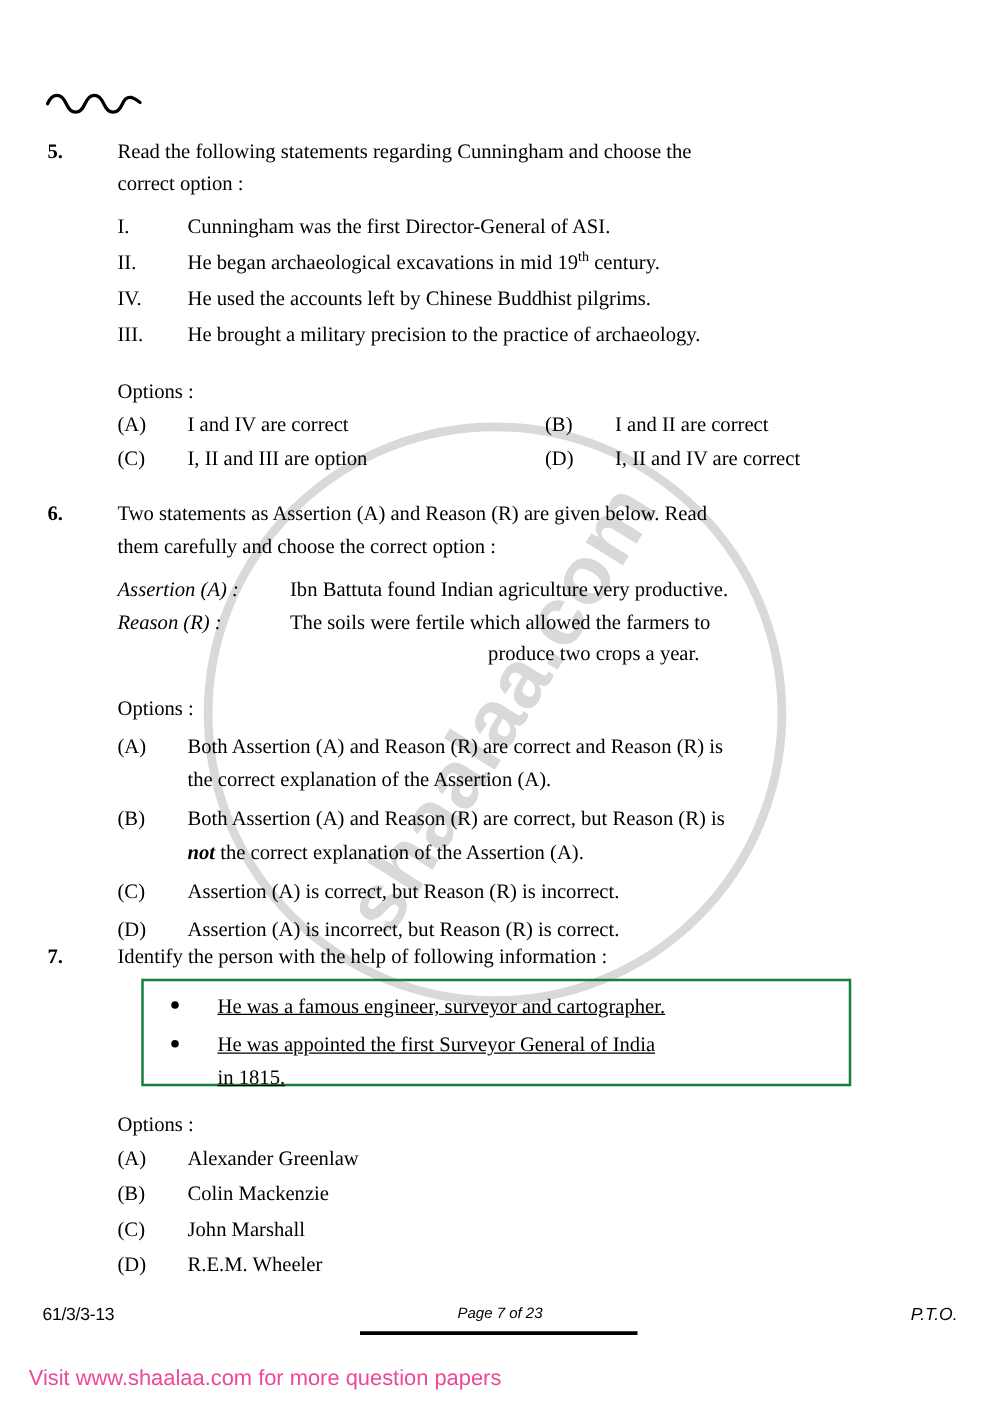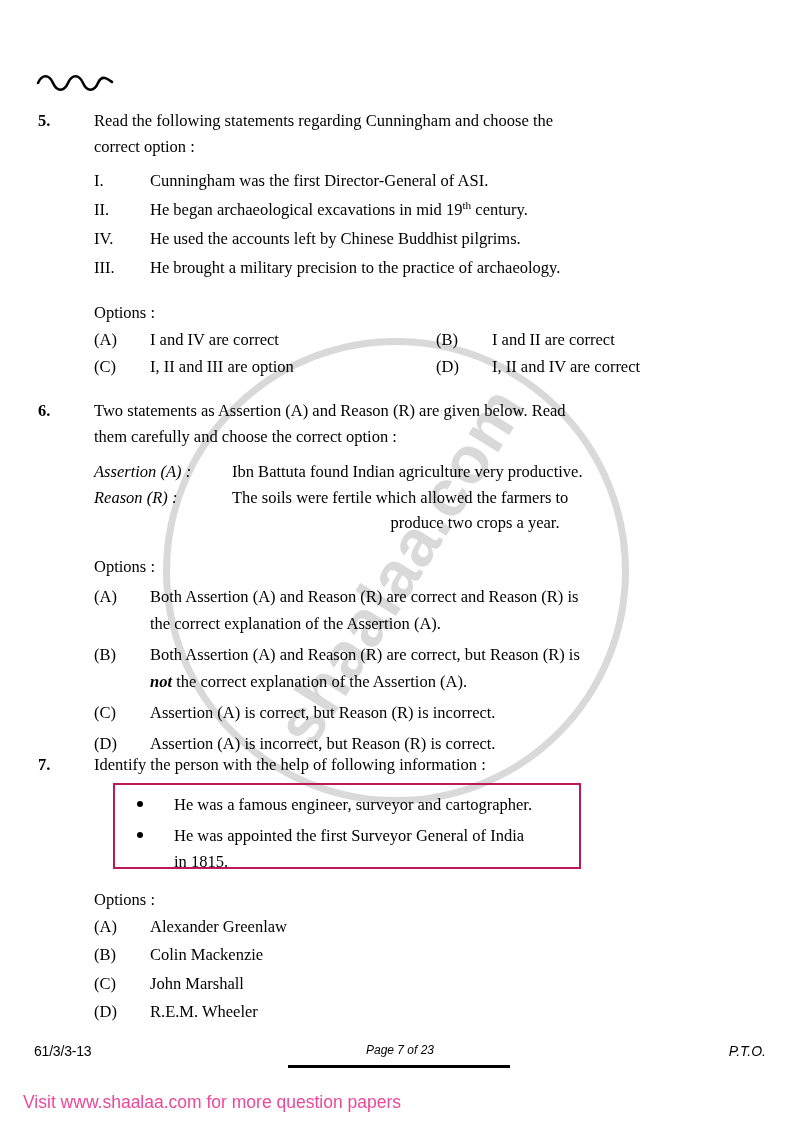--- a/index.html
+++ b/index.html
@@ -156,25 +156,26 @@
     top: 0;
     width: 132px;
     font-style: italic;
   }
 
   
   .infobox {
     position: absolute;
     left: 113px;
     top: 783px;
-    width: 468px;
+    width: 568px;
     height: 86px;
-    border: 2px solid #be185d;
+    border: 2px solid #15803d;
     box-sizing: border-box;
     background: transparent;
+    text-decoration: underline;
   }
   .bullet-row {
     position: relative;
     padding-left: 59px;
     font-size: 16.5px;
     line-height: 26px;
   }
   .bullet-row:first-child { margin-top: 7px; }
   .bullet-dot {
     position: absolute;

